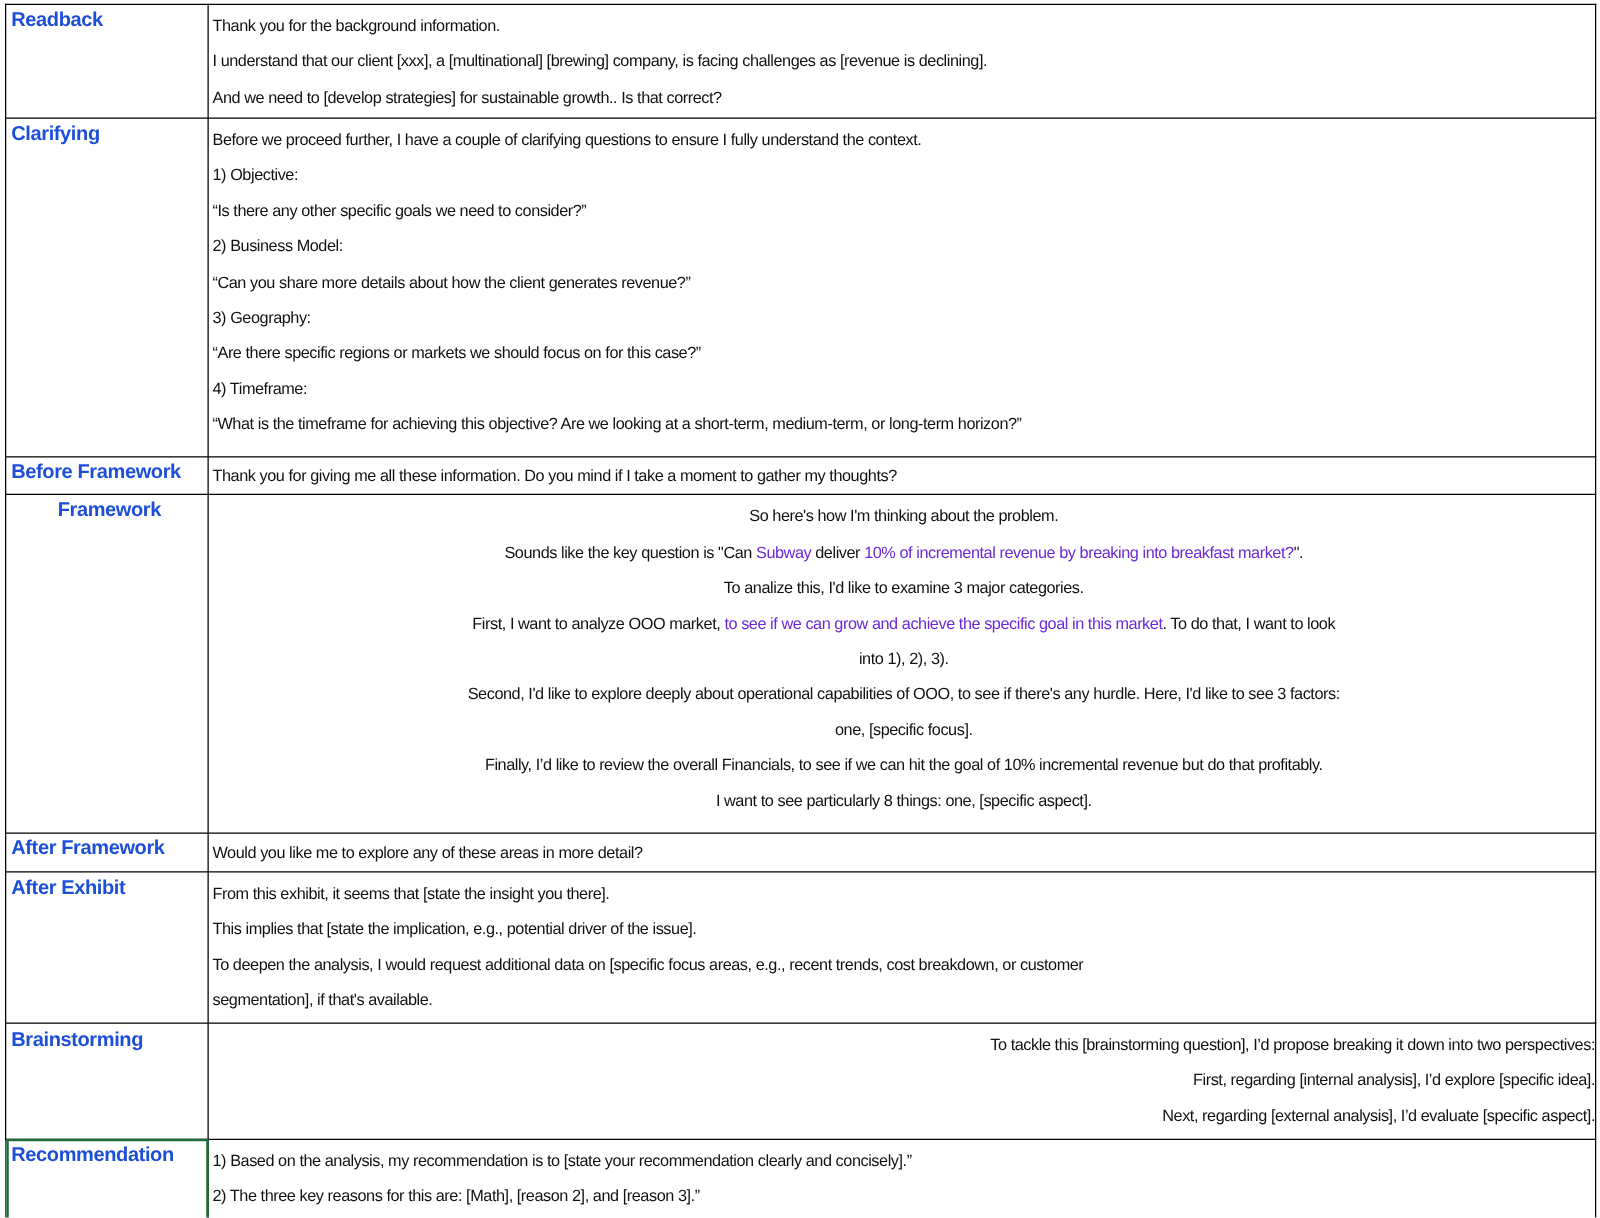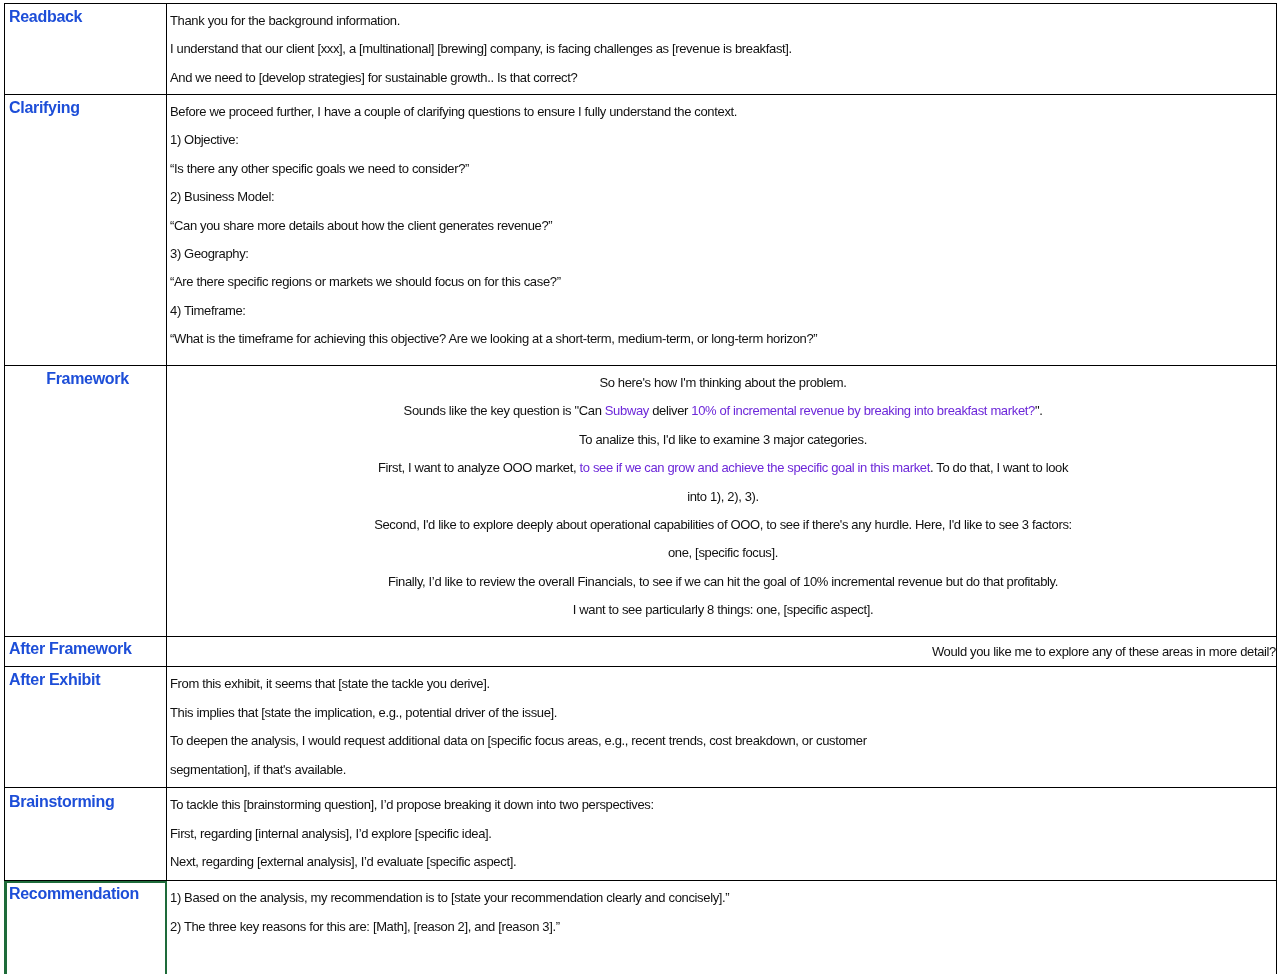--- a/index.html
+++ b/index.html
@@ -35,57 +35,63 @@
   .line { line-height: 28.4px; height: 28.4px; white-space: nowrap; }
   .red { color: #6d28d9; }
   .row-readback td { height: 86px; }
   .row-clarifying td { height: 266px; margin-top: 28px; }
   .row-before td { height: 25px; }
   .row-before td.label { padding-top: 3px; }
   .row-before td.content { padding-top: 1px; }
   .row-framework td { height: 266px; text-align: center; }
   .row-after-fw td { height: 25px; }
   .row-after-fw td.label { padding-top: 3px; }
-  .row-after-fw td.content { padding-top: 1px; text-align: right; }
+  .row-after-fw td.content { padding-top: 1px; }
   .row-after-ex td { height: 116px; }
   .row-brainstorm td { height: 87px; }
   .row-brainstorm td.label { padding-top: 5px; }
-  .row-brainstorm td.content { padding-top: 3px; }
+  .row-brainstorm td.content { padding-top: 3px; text-align: right; }
   .row-reco td { height: 120px; }
   .row-reco td.label.selected {
     outline: 2px solid #1e6b3a;
     outline-offset: -2px;
     border-left-color: #1e6b3a;
   }
 </style>
 </head>
 <body>
 
 <table class="sheet">
   <tbody>
     <tr class="row-readback">
       <td class="label">Readback</td>
       <td class="content">
           <div class="line"><span>Thank you for the background information.</span></div>
-          <div class="line"><span>I understand that our client [xxx], a [multinational] [brewing] company, is facing challenges as [revenue is breakfast].</span></div>
+          <div class="line"><span>I understand that our client [xxx], a [multinational] [brewing] company, is facing challenges as [revenue is declining].</span></div>
           <div class="line"><span>And we need to [develop strategies] for sustainable growth.. Is that correct?</span></div>
         </td>
     </tr>
     <tr class="row-clarifying">
       <td class="label">Clarifying</td>
       <td class="content">
           <div class="line"><span>Before we proceed further, I have a couple of clarifying questions to ensure I fully understand the context.</span></div>
           <div class="line"><span>1) Objective:</span></div>
           <div class="line"><span>“Is there any other specific goals we need to consider?”</span></div>
           <div class="line"><span>2) Business Model:</span></div>
           <div class="line"><span>“Can you share more details about how the client generates revenue?”</span></div>
           <div class="line"><span>3) Geography:</span></div>
           <div class="line"><span>“Are there specific regions or markets we should focus on for this case?”</span></div>
           <div class="line"><span>4) Timeframe:</span></div>
           <div class="line"><span>“What is the timeframe for achieving this objective? Are we looking at a short-term, medium-term, or long-term horizon?”</span></div>
+        </td>
+    </tr>
+    <tr class="row-before">
+      <td class="label">Before Framework</td>
+      <td class="content">
+          <div class="line"><span>Thank you for giving me all these information.  Do you mind if I take a moment to gather my thoughts?</span></div>
         </td>
     </tr>
     <tr class="row-framework">
       <td class="label">Framework</td>
       <td class="content">
           <div class="line"><span>So here's how I'm thinking about the problem.</span></div>
           <div class="line"><span>Sounds like the key question is "Can </span><span class="red">Subway</span><span> deliver </span><span class="red">10% of incremental revenue by breaking into breakfast market?</span><span>".</span></div>
           <div class="line"><span>To analize this, I'd like to examine 3 major categories.</span></div>
           <div class="line"><span>First, I want to analyze OOO market, </span><span class="red">to see if we can grow and achieve the specific goal in this market</span><span>. To do that, I want to look</span></div>
           <div class="line"><span>into 1), 2), 3).</span></div>
@@ -97,21 +103,21 @@
     </tr>
     <tr class="row-after-fw">
       <td class="label">After Framework</td>
       <td class="content">
           <div class="line"><span>Would you like me to explore any of these areas in more detail?</span></div>
         </td>
     </tr>
     <tr class="row-after-ex">
       <td class="label">After Exhibit</td>
       <td class="content">
-          <div class="line"><span>From this exhibit, it seems that [state the tackle you derive].</span></div>
+          <div class="line"><span>From this exhibit, it seems that [state the insight you there].</span></div>
           <div class="line"><span>This implies that [state the implication, e.g., potential driver of the issue].</span></div>
           <div class="line"><span>To deepen the analysis, I would request additional data on [specific focus areas, e.g., recent trends, cost breakdown, or customer</span></div>
           <div class="line"><span>segmentation], if that's available.</span></div>
         </td>
     </tr>
     <tr class="row-brainstorm">
       <td class="label">Brainstorming</td>
       <td class="content">
           <div class="line"><span>To tackle this [brainstorming question], I’d propose breaking it down into two perspectives:</span></div>
           <div class="line"><span>First, regarding [internal analysis], I’d explore [specific idea].</span></div>

